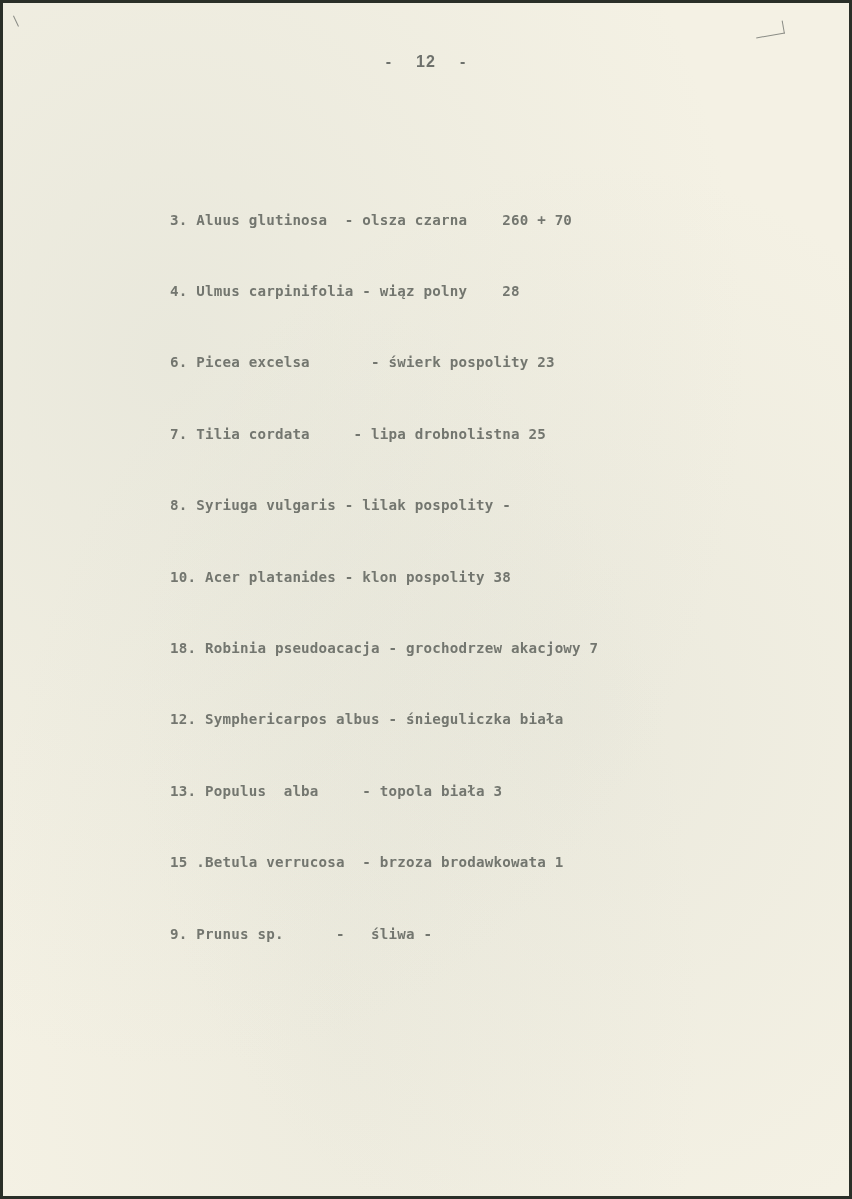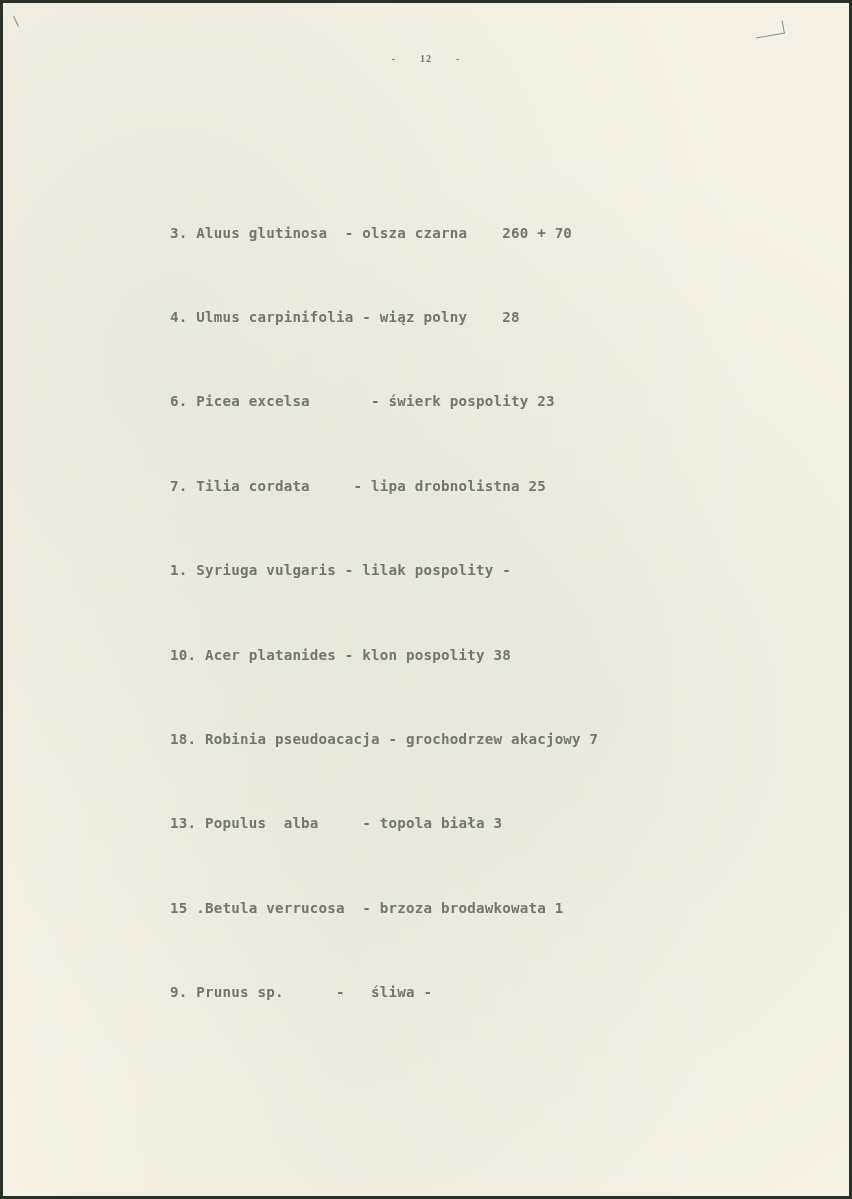--- a/index.html
+++ b/index.html
@@ -12,57 +12,58 @@
     width: 846px; height: 1193px;
     background: #f4f1e4;
     background-image:
       radial-gradient(ellipse at 20% 30%, rgba(200,205,195,0.25), transparent 60%),
       radial-gradient(ellipse at 70% 60%, rgba(205,208,198,0.22), transparent 55%),
       radial-gradient(ellipse at 40% 85%, rgba(210,212,200,0.2), transparent 50%);
   }
   .page-number {
     position: absolute; left: 0; width: 100%; top: 50px;
     text-align: center;
-    font-family: Liberation Serif, serif;
-    font-weight: bold; font-size: 10px; color: #6e716c;
+    font-family: Liberation Sans, sans-serif;
+    font-weight: bold; font-size: 16px; color: #6e716c;
     letter-spacing: 1px;
   }
   .page-number .dash { display: inline-block; margin: 0 24px; }
   .entries {
     position: absolute; left: 167px; top: 158px;
     font-family: "DejaVu Sans Mono", monospace;
     font-weight: bold; font-size: 14.2px; color: #73766f;
     line-height: 23.8px;
     white-space: pre;
     letter-spacing: 0.2px;
   }
-  .entry { display: block; margin-top: 13px; }
+  .entry { display: block; }
   .mark {
     position: absolute; border-color: #8a8c85; border-style: solid;
   }
 </style>
 </head>
 <body>
 
 <div class="page">
   <span class="mark" style="left:12px; top:10px; width:10px; height:12px; border-width:0 0 0 1px; transform:rotate(-25deg);"></span>
   <span class="mark" style="left:752px; top:20px; width:28px; height:12px; border-width:0 1px 1px 0; transform:rotate(-10deg);"></span>
 
   <div class="page-number">
     <span class="dash">-</span><span>12</span><span class="dash">-</span>
   </div>
 
   <div class="entries">
     <span class="entry">3. Aluus glutinosa  - olsza czarna    260 + 70</span>
     <span class="entry">4. Ulmus carpinifolia - wiąz polny    28</span>
     <span class="entry">6. Picea excelsa       - świerk pospolity 23</span>
     <span class="entry">7. Tilia cordata     - lipa drobnolistna 25</span>
-    <span class="entry">1. Syriuga vulgaris - lilak pospolity -</span>
+    <span class="entry">8. Syriuga vulgaris - lilak pospolity -</span>
     <span class="entry">10. Acer platanides - klon pospolity 38</span>
     <span class="entry">18. Robinia pseudoacacja - grochodrzew akacjowy 7</span>
+    <span class="entry">12. Symphericarpos albus - śnieguliczka biała</span>
     <span class="entry">13. Populus  alba     - topola biała 3</span>
     <span class="entry">15 .Betula verrucosa  - brzoza brodawkowata 1</span>
     <span class="entry">9. Prunus sp.      -   śliwa -</span>
     
     
     
   </div>
 </div>
 
 </body></html>

